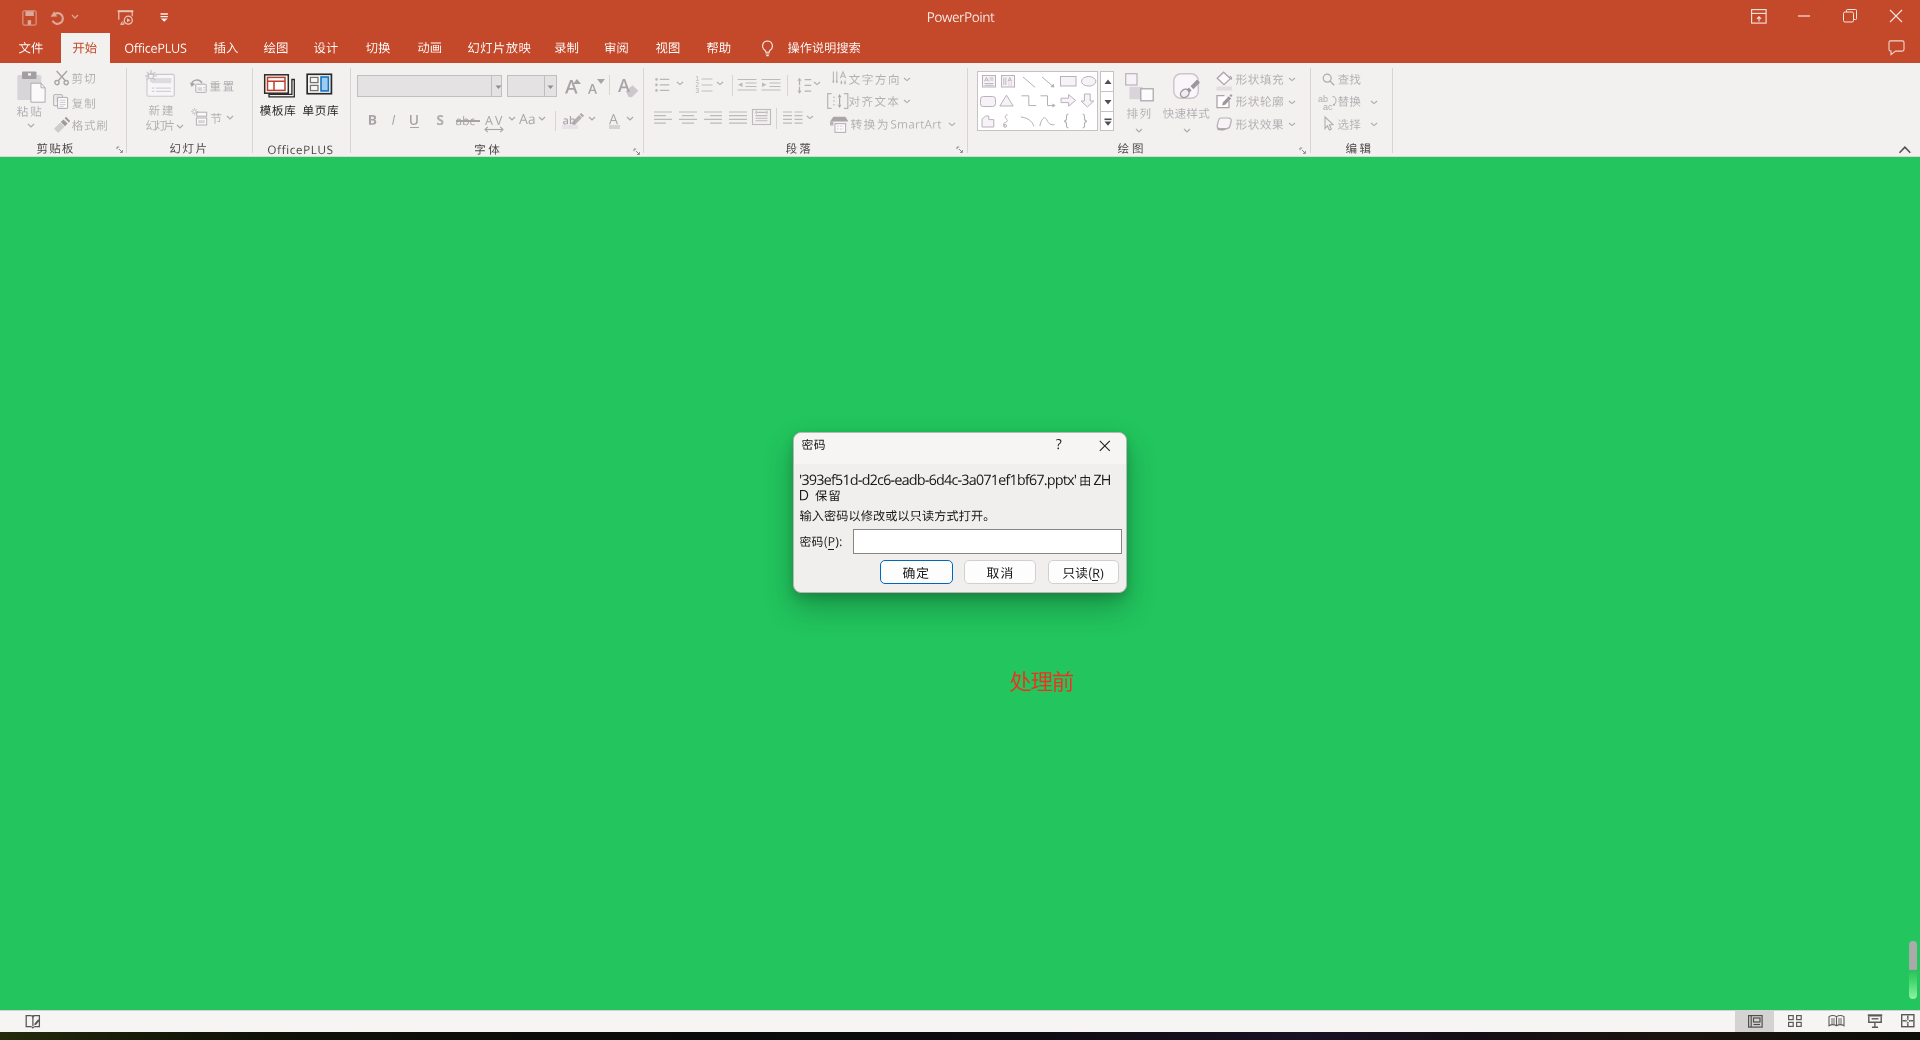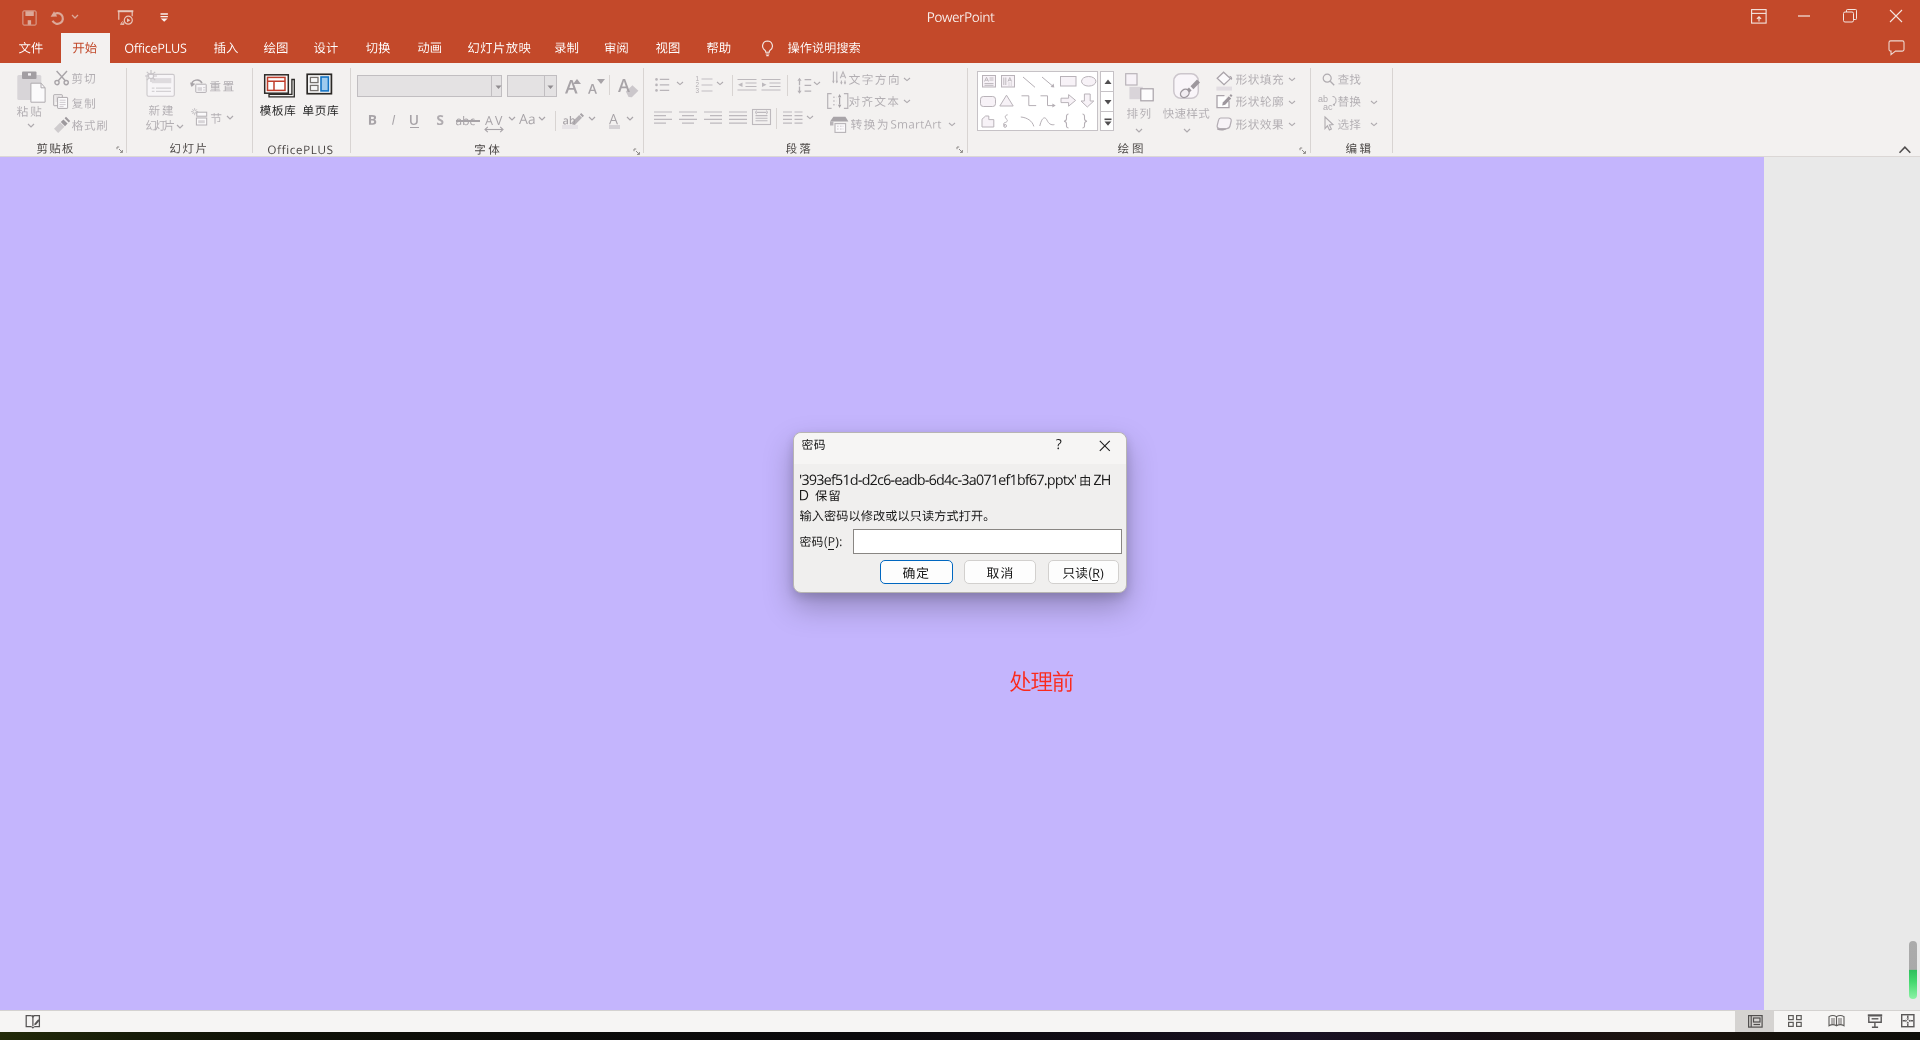--- a/index.html
+++ b/index.html
@@ -2,21 +2,21 @@
 <html><head><meta charset="utf-8"><title>PowerPoint</title><style>
 *{margin:0;padding:0;box-sizing:border-box}
 html,body{width:1920px;height:1040px;overflow:hidden;background:#e9e9e9;
   font-family:"Liberation Sans",sans-serif}
 .a{position:absolute}
 .tx{position:absolute}
 svg{display:block;overflow:visible}
 .vsep{position:absolute;width:1px;background:#d8d4d2}
 .gl{position:absolute;width:7px;height:7px}
 </style></head><body>
-<div class="a" style="left:0;top:0;width:1764px;height:1040px;background:#c4b5fd">
+<div class="a" style="left:0;top:0;width:1920px;height:1040px;background:#22c55e">
 
 
 <div class="a" style="left:0;top:0;width:1920px;height:63px;background:#c3492a"></div>
 <div class="a" style="left:61px;top:33px;width:49px;height:30px;background:#f3f1f0"></div>
 
 
 <svg class="a" style="left:21.5px;top:10px" width="16" height="16">
       <g stroke="#dca999" fill="none">
         <rect x="0.9" y="0.9" width="13.2" height="14.2" rx="1"></rect>
       </g>

